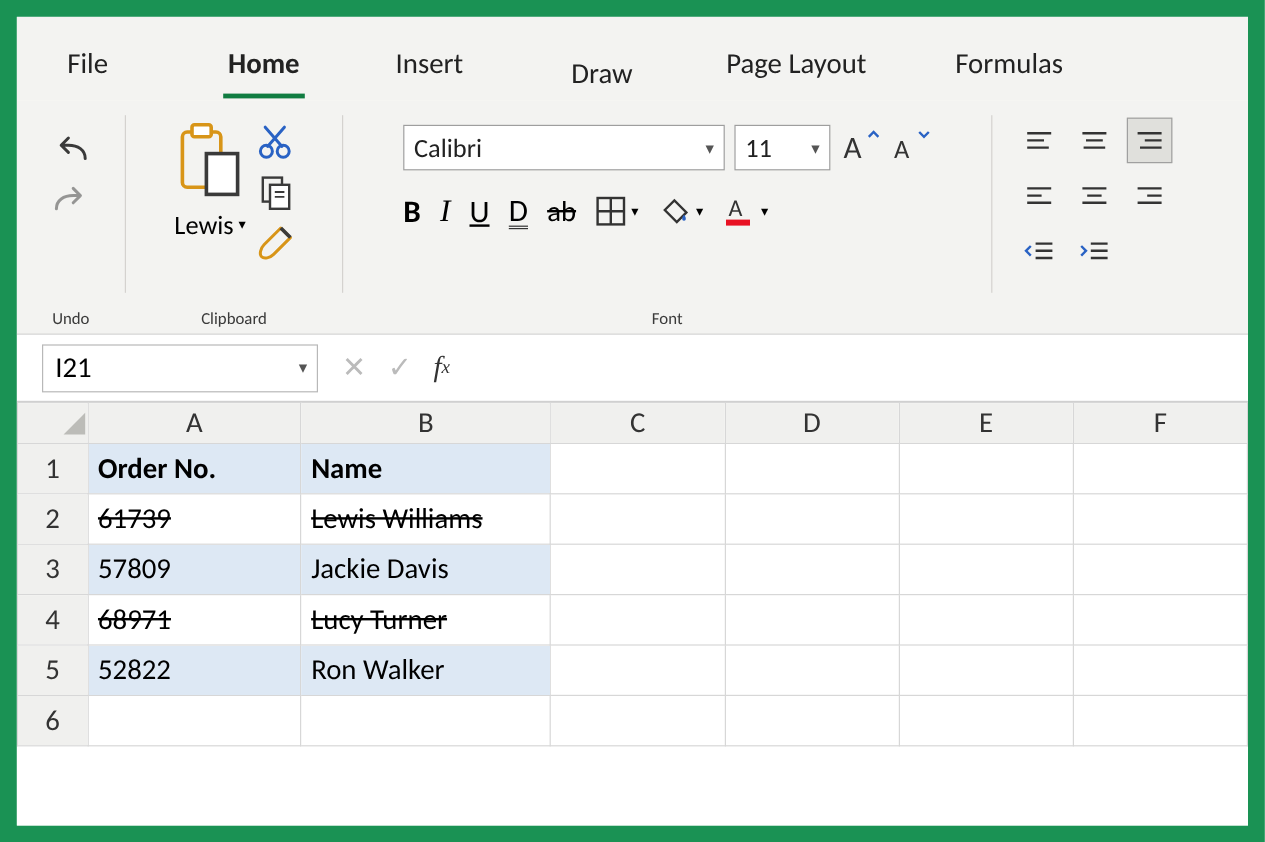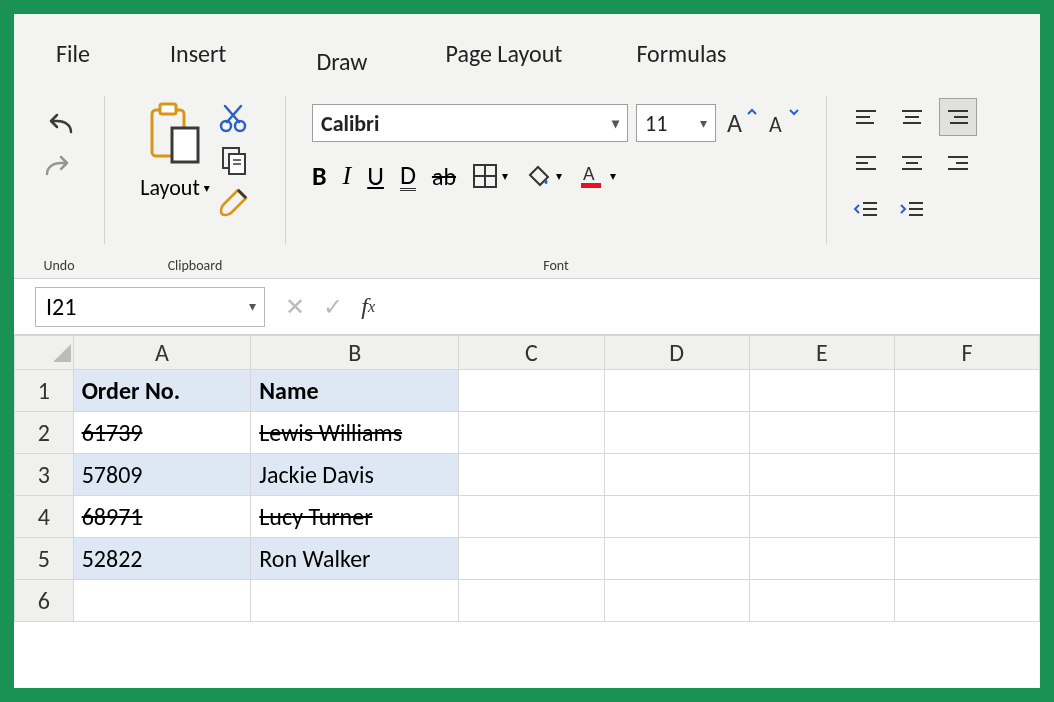--- a/index.html
+++ b/index.html
@@ -106,20 +106,21 @@
   
   svg{display:block;}
 </style>
 </head>
 <body>
 
 <div class="frame">
 
   <div class="tabs">
     <div class="tab">File</div>
+    <div class="tab active" style="margin-left:50px;">Home</div>
     <div class="tab" style="margin-left:30px;">Insert</div>
     <div class="tab" style="margin-left:40px;margin-top:16px;">Draw</div>
     <div class="tab" style="margin-left:28px;">Page Layout</div>
     <div class="tab" style="margin-left:24px;">Formulas</div>
   </div>
 
   <div class="ribbon">
 
     <div class="group" style="width:90px;">
       <div class="undo-col">
@@ -142,21 +143,21 @@
       <div class="clip-row">
         <div class="paste-col">
           <div class="btn">
             <svg width="62" height="70">
               <rect x="8" y="10" width="32" height="46" rx="4" fill="none" stroke="#d89518" stroke-width="3"></rect>
               <rect x="16" y="4" width="16" height="10" rx="2" fill="#fff" stroke="#d89518" stroke-width="3"></rect>
               <rect x="28" y="28" width="26" height="34" fill="#fff" stroke="#3a3a3a" stroke-width="3"></rect>
             </svg>
           </div>
           <div style="font-size:22px;margin-top:4px;display:flex;align-items:center;gap:4px;">
-            <span>Layout</span>
+            <span>Lewis</span>
             <span style="font-size:12px;">▾</span>
           </div>
         </div>
         <div class="mini-col">
           <div class="btn">
             <svg width="30" height="32">
                 <path d="M6 4l14 16M22 4L8 20" stroke="#2962c4" stroke-width="2.5" stroke-linecap="round"></path>
                 <circle cx="7" cy="24" r="5" fill="none" stroke="#2962c4" stroke-width="2.5"></circle>
                 <circle cx="21" cy="24" r="5" fill="none" stroke="#2962c4" stroke-width="2.5"></circle>
               </svg>
@@ -177,21 +178,21 @@
           </div>
         </div>
       </div>
       <div class="group-label">Clipboard</div>
     </div>
     <div class="sep"></div>
 
     <div class="group" style="width:540px;">
       <div class="font-body">
         <div class="font-row1">
-          <div class="combo" style="width:316px;font-weight:bold;">
+          <div class="combo" style="width:268px;">
             <span>Calibri</span>
             <span class="caret">▾</span>
           </div>
           <div class="combo" style="width:80px;">
             <span>11</span>
             <span class="caret">▾</span>
           </div>
           <div class="btn boxbtn">
             <svg width="34" height="30">
                 <text x="3" y="24" font-size="26" font-family="Calibri" fill="#333">A</text>

